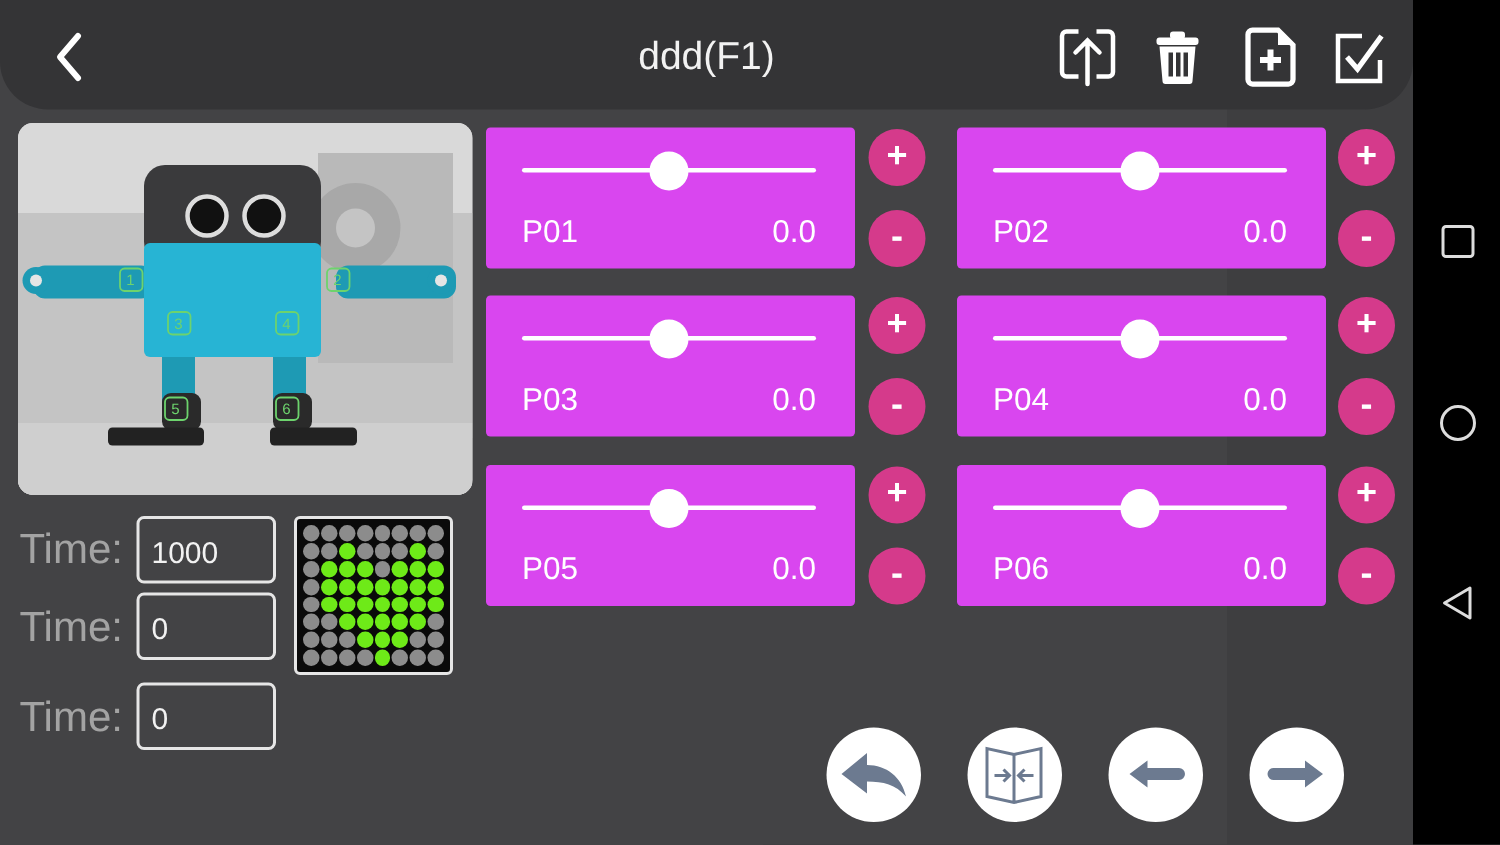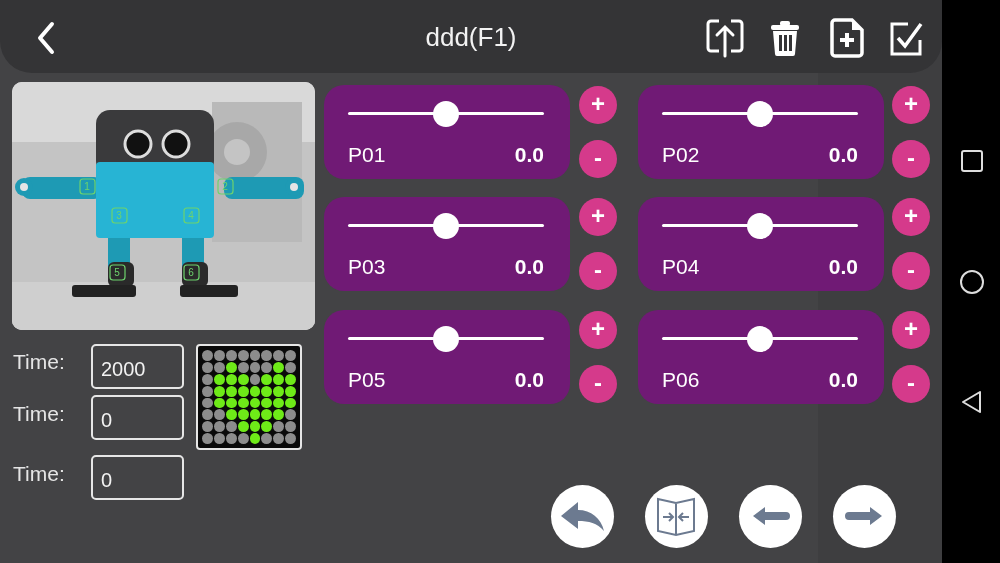--- a/index.html
+++ b/index.html
@@ -7,32 +7,32 @@
   .app { position: absolute; left: 0; top: 0; width: 818px; height: 563px; background: #434345; }
   .header { position: absolute; left: 0; top: 0; width: 942px; height: 73px; background: #343436; border-radius: 0 0 32px 32px; }
   .back-btn { position: absolute; left: 30px; top: 18px; width: 36px; height: 40px; cursor: pointer; }
   .title { position: absolute; left: 0; right: 0; top: 22px; text-align: center; color: #f2f2f2; font-size: 26px; }
   .hdr-icon { position: absolute; top: 18px; width: 38px; height: 40px; cursor: pointer; }
   .nav { position: absolute; left: 942px; top: 0; width: 58px; height: 563px; background: #000; }
   .nav-btn { position: absolute; left: 16px; width: 28px; height: 28px; cursor: pointer; }
 
   .robot-panel { position: absolute; left: 12px; top: 82px; width: 303px; height: 248px; border-radius: 10px; background: #dcdcdc; overflow: hidden; }
 
-  .lbl { position: absolute; color: #e5e5e5; font-size: 21px; }
+  .lbl { position: absolute; color: #a3a3a3; font-size: 28px; }
   .field { position: absolute; left: 91px; width: 93px; height: 45px; border: 2px solid #e6e6e6; border-radius: 5px; color: #f2f2f2; font-size: 20px; padding: 12px 0 0 8px; background: transparent; }
 
   .matrix { position: absolute; left: 196px; top: 344px; width: 106px; height: 106px; border: 2px solid #e6e6e6; border-radius: 4px; background: #0a0a0a; padding: 4px; display: grid; grid-template-columns: repeat(8, 1fr); grid-template-rows: repeat(8, 1fr); gap: 1px; }
   .led { border-radius: 50%; background: #8c8c8c; }
   .led.on { background: #6eea18; }
 
-  .servo { position: absolute; width: 246px; height: 94px; background: #701a75; border-radius: 20px; }
+  .servo { position: absolute; width: 246px; height: 94px; background: #d946ef; border-radius: 3px; }
   .track { position: absolute; left: 24px; top: 27px; width: 196px; height: 3px; background: #fff; border-radius: 2px; }
   .thumb { position: absolute; left: 109px; top: 16px; width: 26px; height: 26px; border-radius: 50%; background: #fff; cursor: pointer; }
   .servo-name { position: absolute; left: 24px; top: 58px; color: #fff; font-size: 21px; }
-  .servo-val { position: absolute; right: 26px; top: 58px; color: #fff; font-size: 21px; font-weight: bold; }
+  .servo-val { position: absolute; right: 26px; top: 58px; color: #fff; font-size: 21px; }
   .rnd { position: absolute; width: 38px; height: 38px; border-radius: 50%; background: #d53a8b; color: #fff; text-align: center; font-size: 24px; line-height: 36px; font-weight: bold; cursor: pointer; }
 
   .bot-btn { position: absolute; top: 485px; width: 63px; height: 63px; border-radius: 50%; background: #fff; cursor: pointer; }
   .bot-btn svg { position: absolute; left: 0; top: 0; }
 </style>
 </head>
 <body>
 
 <div class="app">
 
@@ -112,21 +112,21 @@
           <text x="213" y="108">2</text>
         <text x="107" y="137">3</text>
           <text x="179" y="137">4</text>
         <text x="105" y="194">5</text>
           <text x="179" y="194">6</text>
       </g>
     </svg>
   </div>
 
   <div class="lbl" style="left:13px;top:350px">Time:</div>
-  <div class="field" style="top:344px">2000</div>
+  <div class="field" style="top:344px">1000</div>
   <div class="lbl" style="left:13px;top:402px">Time:</div>
   <div class="field" style="top:395px">0</div>
   <div class="lbl" style="left:13px;top:462px">Time:</div>
   <div class="field" style="top:455px">0</div>
 
   <div class="matrix" id="matrix">
       <div class="led"></div>
       <div class="led"></div>
       <div class="led"></div>
       <div class="led"></div>

